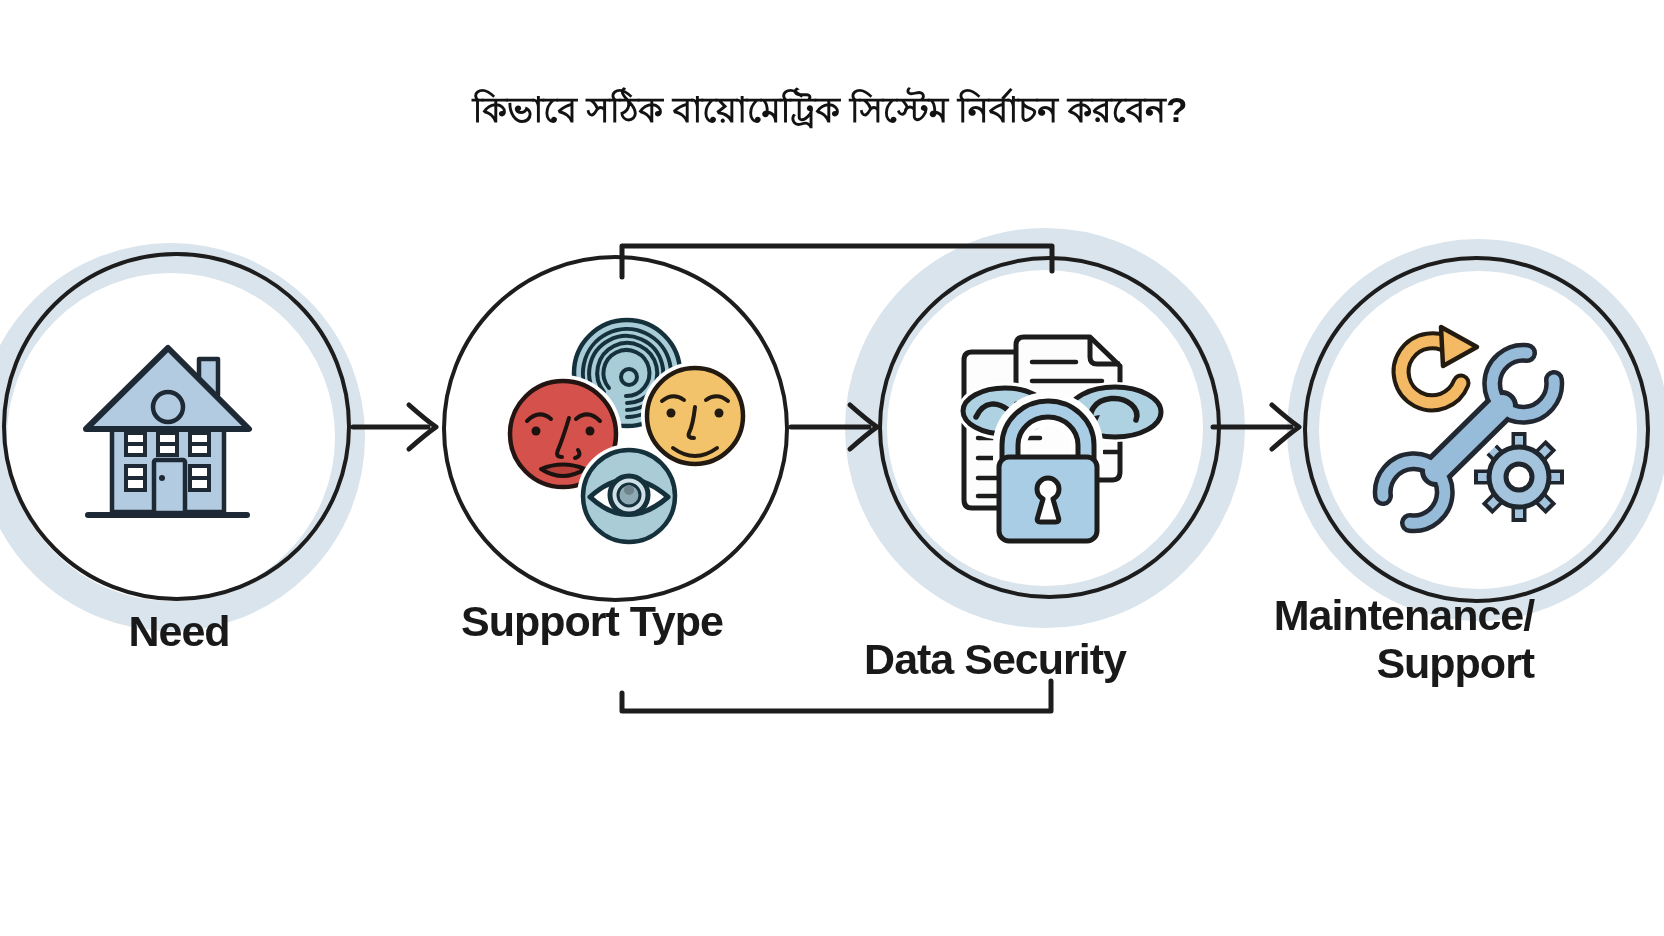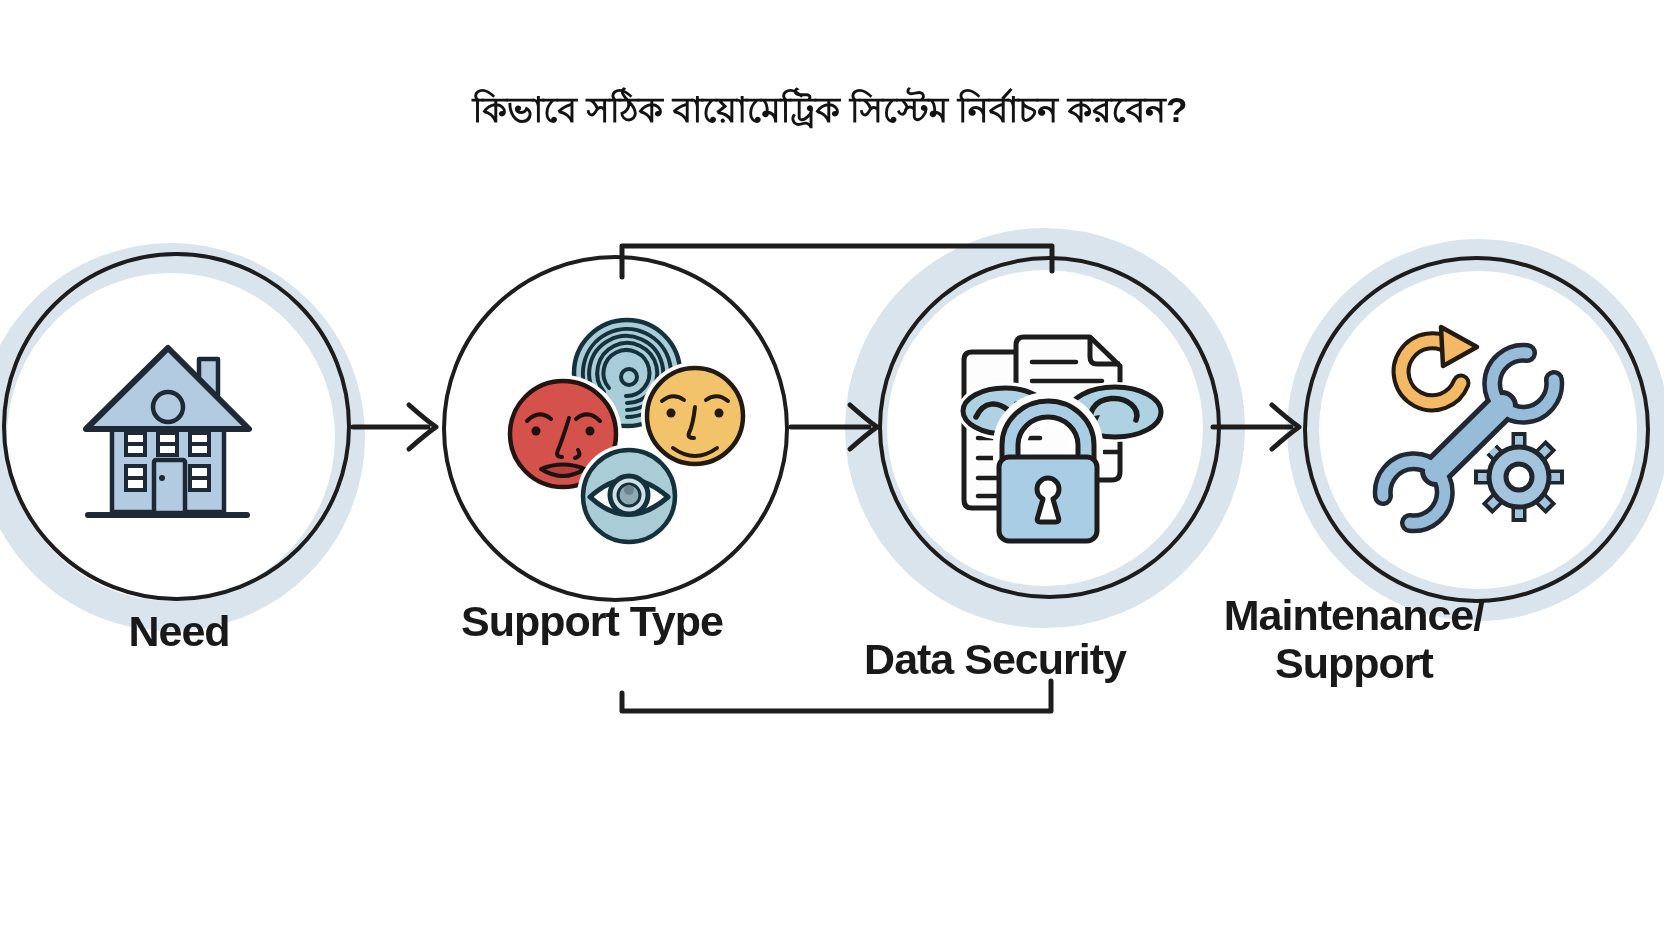--- a/index.html
+++ b/index.html
@@ -194,21 +194,21 @@
         <path d="M1527,353 A31,31 0 1 0 1554,380" stroke="#97bcd9" stroke-width="11" fill="none"></path>
         <path d="M1383,496 A31,31 0 1 1 1410,523" stroke="#97bcd9" stroke-width="11" fill="none"></path>
         <path d="M1436,471 L1502,406" stroke="#97bcd9" stroke-width="22" fill="none"></path>
       </g>
       <g>
         <path d="M1452,348 A31,31 0 1 0 1461,383" fill="none" stroke="#241b10" stroke-width="19" stroke-linecap="round"></path>
         <path d="M1452,348 A31,31 0 1 0 1461,383" fill="none" stroke="#f3b964" stroke-width="11" stroke-linecap="round"></path>
         <path d="M1441,327 L1477,347 L1443,366 Z" fill="#f3b964" stroke="#241b10" stroke-width="4.5" stroke-linejoin="round"></path>
       </g>
     </svg>
-    <div class="step-label" style="left:1354px;top:591px;">Maintenance/
+    <div class="step-label" style="left:1404px;top:591px;text-align:right;">Maintenance/
 Support</div>
   </div>
 
   <svg class="overlay" width="1664" height="936" viewBox="0 0 1664 936">
     <g fill="none" stroke="#1d1d1d" stroke-width="5" stroke-linecap="round" stroke-linejoin="round">
       <path d="M622,277 V246 H1052 V271"></path>
       <path d="M622,693 V711 H1051 V681"></path>
       <g>
         <path d="M353,427 H428"></path>
         <path d="M409,405 Q426,420 436,427 Q426,434 409,449"></path>

